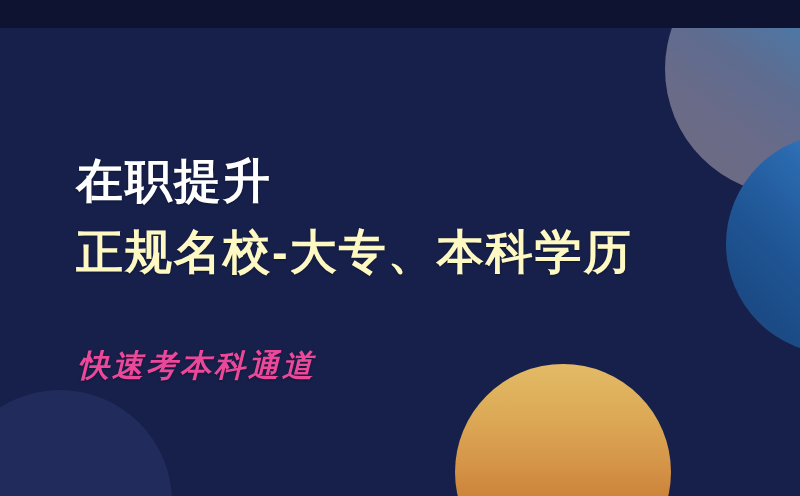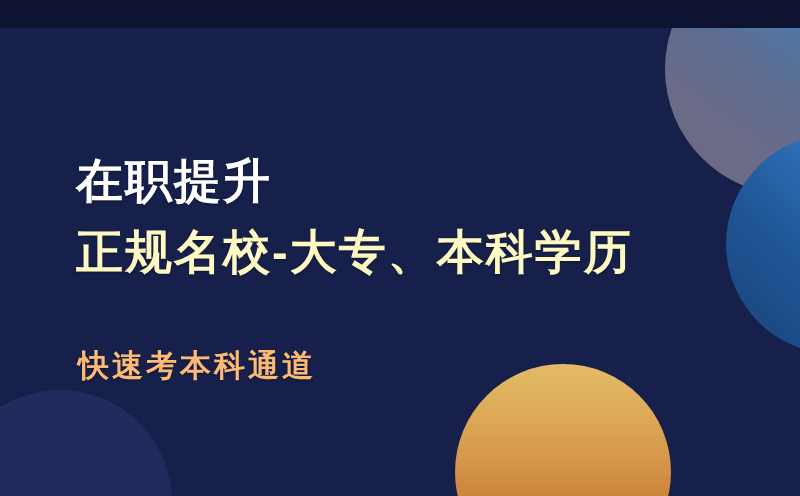--- a/index.html
+++ b/index.html
@@ -176,16 +176,16 @@
     <div class="sphere-blue"></div>
 
     <div class="sphere-orange"></div>
   </div>
 
   <div class="text-layer">
     <div class="headline headline-1" style="color: rgb(255, 255, 255);">在职提升</div>
 
     <div class="headline headline-2" style="color: #fef9c3;">正规名校-大专、本科学历</div>
 
-    <div class="subline" style="color: #fdba74;">快速考本科通道</div>
+    <div class="subline" style="color: #ec4899; font-style: italic;">快速考本科通道</div>
   </div>
 
 </div>
 
 </body></html>

